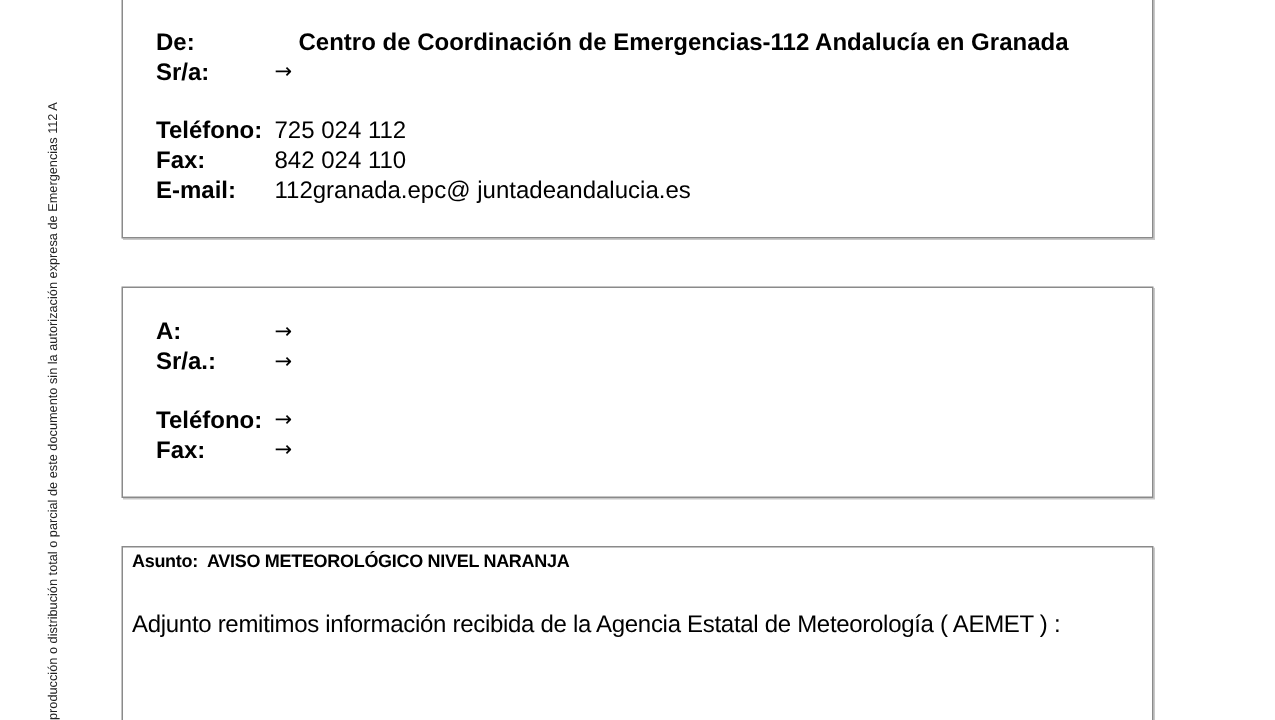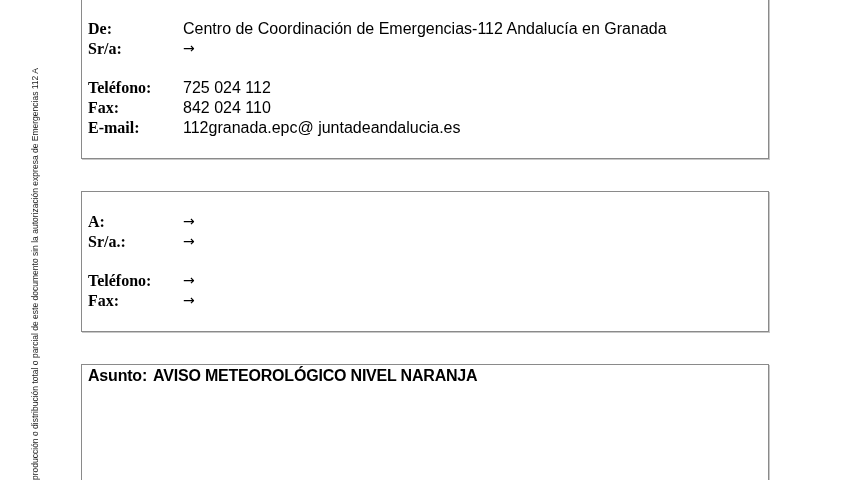--- a/index.html
+++ b/index.html
@@ -14,25 +14,25 @@
     }
     .box {
       position: absolute; left: 81px; width: 686px;
       border: 1px solid #8a8a8a; box-shadow: 1px 1px 0 #c8c8c8;
       background: #fff;
     }
     .box1 { top: -2px; height: 159px; }
     .box2 { top: 191px; height: 139px; }
     .box3 { top: 364px; height: 130px; }
     .row { position: absolute; left: 6px; font-size: 16px; line-height: 19px; white-space: nowrap; }
-    .lbl { position: absolute; left: 0; font-weight: bold; font-family: Liberation Serif, serif; }
+    .lbl { position: absolute; left: 16px; font-weight: bold; }
     .val { position: absolute; left: 95px; }
-    .val.bold { font-weight: normal; }
+    .val.bold { font-weight: bold; margin-left: 16px; }
     .arrow { font-family: "DejaVu Sans", sans-serif; font-size: 14px; }
-    .subject { position: absolute; left: 6px; top: 2px; font-size: 16px; font-weight: bold; white-space: nowrap; letter-spacing: -0.2px; }
+    .subject { position: absolute; left: 6px; top: 2px; font-size: 12px; font-weight: bold; white-space: nowrap; letter-spacing: -0.2px; }
     .subject .sp { display: inline-block; width: 6px; }
     .body-text { position: absolute; left: 6px; top: 42px; font-size: 16px; line-height: 19px; width: 680px; letter-spacing: -0.2px; }
   </style>
 </head>
 <body>
 
 <div class="side-note">producción o distribución total o parcial de este documento sin la autorización expresa de Emergencias 112 A</div>
 
 <div class="box box1">
   <div class="row" style="top:20px;">
@@ -73,13 +73,14 @@
   <div class="row" style="top:99px;">
     <span class="lbl">Fax:</span>
     <span class="val arrow">→</span>
   </div>
 </div>
 
 <div class="box box3">
   <div class="subject">
     <span>Asunto:</span><span class="sp"></span><span>AVISO METEOROLÓGICO NIVEL NARANJA</span>
   </div>
+  <div class="body-text">Adjunto remitimos información recibida de la Agencia Estatal de Meteorología ( AEMET ) :</div>
 </div>
 
 </body></html>

